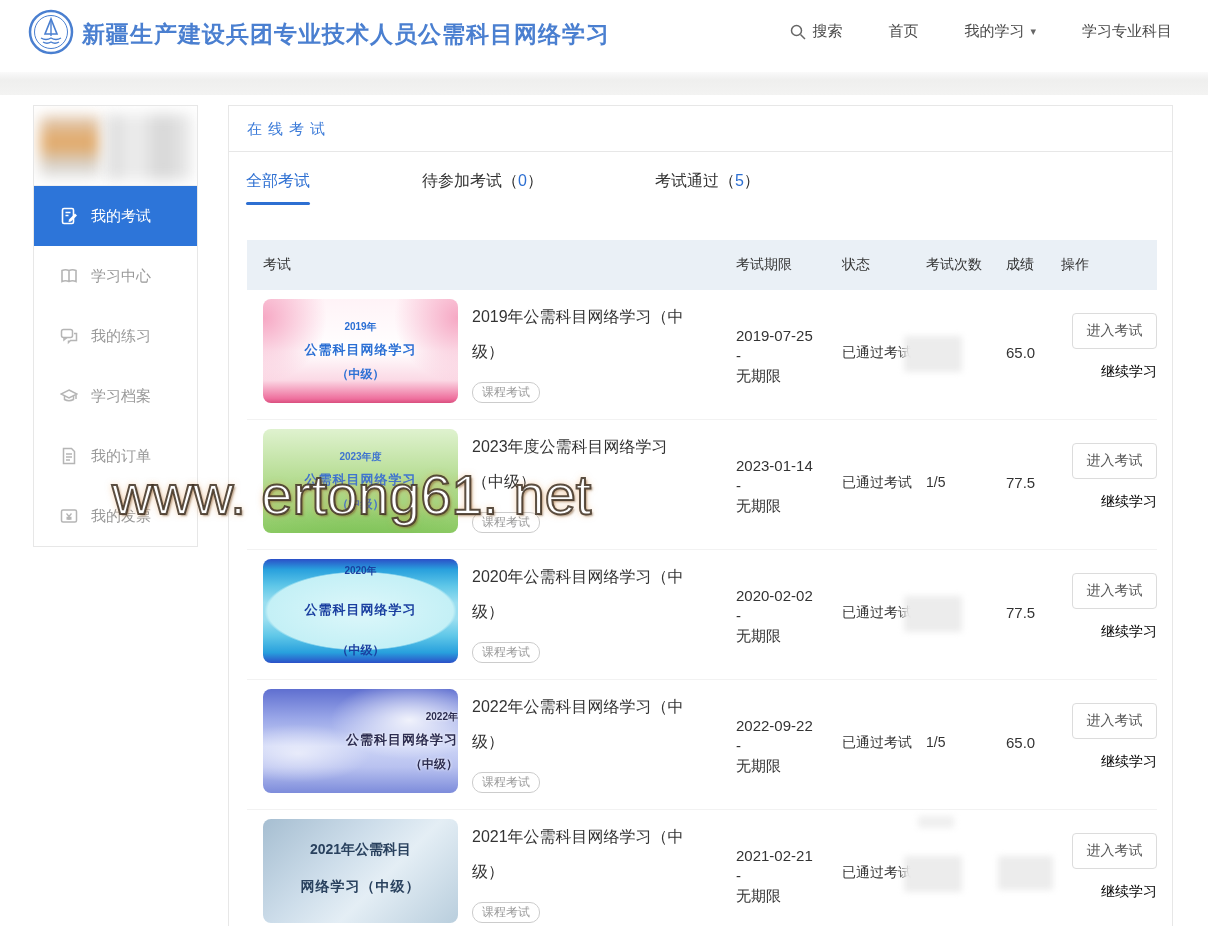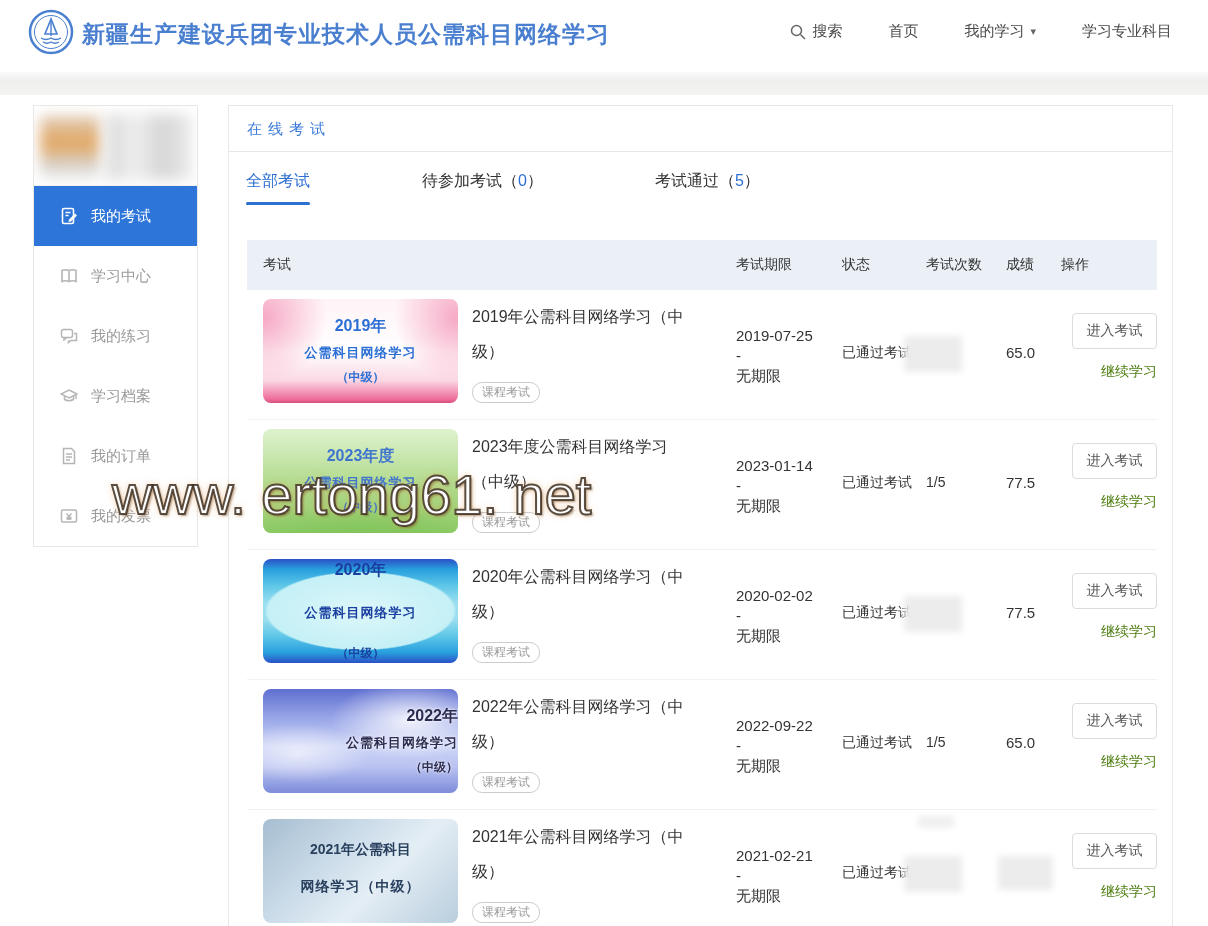--- a/index.html
+++ b/index.html
@@ -48,21 +48,21 @@
   .col-status { width:84px; flex-shrink:0; }
   .col-attempts { width:80px; flex-shrink:0; }
   .col-score { width:55px; flex-shrink:0; }
   .col-action { width:96px; flex-shrink:0; }
 
   .t-row { display:flex; height:130px; border-bottom:1px solid #f2f2f2; position:relative; }
   .cell-exam { flex:1; display:flex; gap:14px; padding:9px 0 0 16px; }
   .thumb { width:195px; height:104px; border-radius:8px; flex-shrink:0; overflow:hidden; position:relative;
     display:flex; flex-direction:column; justify-content:center; align-items:center; gap:7px; cursor:pointer; }
   .thumb span { font-weight:bold; position:relative; z-index:2; }
-  .thumb .l1 { font-size:16px; }
+  .thumb .l1 { font-size:10px; }
   .thumb .l2 { font-size:13px; letter-spacing:1px; }
   .thumb .l3 { font-size:12px; }
 
   .theme-y2019 { background:
       radial-gradient(circle at 0% 18%, #f6a8c4 0%, rgba(246,168,196,0) 30%),
       radial-gradient(circle at 100% 18%, #f6a8c4 0%, rgba(246,168,196,0) 30%),
       linear-gradient(180deg,#fff3f7 0%,#ffffff 50%,#fbd9e5 78%,#ee6f9d 96%,#d94f7e 100%);
     color:#2b6fd4; }
   .theme-y2023 { background:
       radial-gradient(ellipse 120% 55% at 50% 108%, #7dc257 0%, rgba(125,194,87,0) 60%),
@@ -83,21 +83,21 @@
   .exam-info { display:flex; flex-direction:column; justify-content:space-between; height:104px; }
   .exam-title { font-size:16px; color:#333; line-height:35px; max-width:220px; }
   .exam-tag { align-self:flex-start; border:1px solid #ccc; border-radius:10px; padding:1px 9px; font-size:12px; color:#999; white-space:nowrap; }
 
   .cell-date { padding-top:36px; font-size:15px; color:#333; line-height:20px; }
   .cell-status { padding-top:54px; font-size:14px; color:#333; white-space:nowrap; }
   .cell-attempts { padding-top:54px; font-size:14px; color:#333; position:relative; }
   .cell-score { padding-top:54px; font-size:15px; color:#333; position:relative; }
   .cell-action { display:flex; flex-direction:column; align-items:flex-end; }
   .enter-btn { margin-top:23px; width:85px; height:36px; background:#fff; border:1px solid #dcdcdc; border-radius:4px; font-size:14px; color:#555; cursor:pointer; font-family:inherit; }
-  .continue-link { margin-top:14px; font-size:14px; color:#4d7c0f; cursor:pointer; text-decoration:none; }
+  .continue-link { margin-top:14px; font-size:14px; color:#000000; cursor:pointer; text-decoration:none; }
 
   .blur-box { display:none; position:absolute; background:#ececec; border-radius:2px; filter:blur(3px); }
   .blur-box.show { display:block; }
   .attempts-blur { left:-22px; top:46px; width:58px; height:36px; }
   .score-blur { left:-8px; top:46px; width:55px; height:34px; }
   .top-blur { left:-8px; top:6px; width:36px; height:12px; background:#efefef; }
 
   
   .watermark { position:absolute; left:112px; top:462px; z-index:50; font-size:56px; font-weight:normal; color:#fff;
     white-space:nowrap; pointer-events:none;

